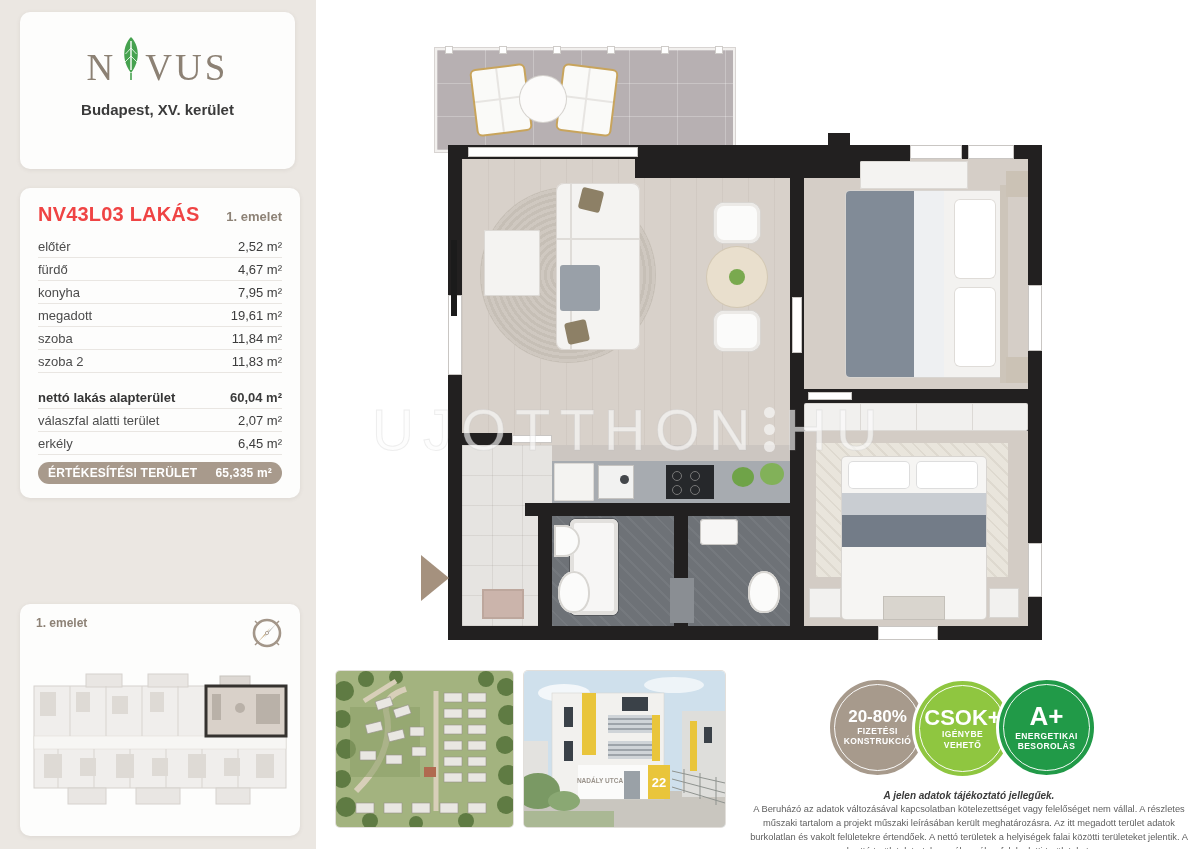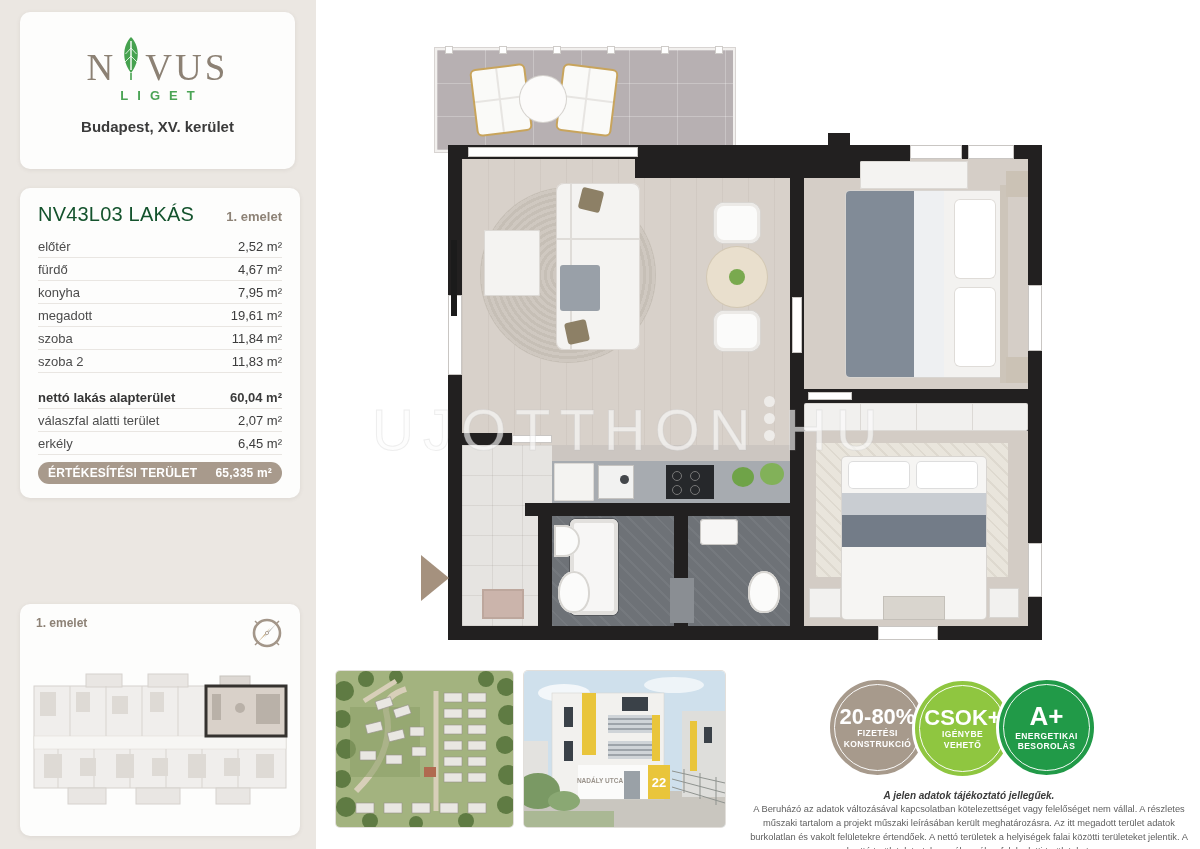--- a/index.html
+++ b/index.html
@@ -12,21 +12,21 @@
   .logo-card{left:20px;top:12px;width:275px;height:157px;text-align:center;}
   .brand-line{margin-top:24px;display:flex;justify-content:center;align-items:flex-end;
               font-family:"Liberation Serif",serif;font-size:37px;letter-spacing:3px;color:#8c8174;line-height:1;}
   .brand-line .leaf{margin:0 2px 0 3px;}
   .liget{margin-top:2px;font-size:13px;font-weight:700;letter-spacing:9px;color:#4ba455;text-indent:9px;}
   .loc{margin-top:15px;font-size:15px;font-weight:700;color:#3a3a3a;}
 
   
   .data-card{left:20px;top:188px;width:280px;padding:15px 18px 14px;box-sizing:border-box;}
   .dc-head{display:flex;justify-content:space-between;align-items:baseline;margin-bottom:9px;}
-  .dc-title{font-size:20px;font-weight:400;color:#14532d;letter-spacing:.2px;}
+  .dc-title{font-size:20px;font-weight:700;color:#ef4444;letter-spacing:.2px;}
   .dc-floor{font-size:13px;font-weight:700;color:#8d8276;}
   .row{display:flex;justify-content:space-between;font-size:13px;padding:3.5px 0;
        border-bottom:1px solid #e9e6e2;color:#4c4c4c;}
   .row .val{color:#3c3c3c;}
   .summary{margin-top:13px;}
   .row.bold{font-weight:700;color:#353535;}
   .pill{margin-top:7px;display:flex;justify-content:space-between;align-items:center;
         background:#a89a8c;border-radius:13px;padding:4px 10px;color:#fff;
         font-size:12px;font-weight:700;letter-spacing:.2px;}
 
@@ -63,41 +63,41 @@
     background:repeating-radial-gradient(circle at center,#cfc8c0 0 3px,#c6bfb6 3px 6px);}
   .sofa{background:#f4f3f1;border-radius:8px;box-shadow:inset 0 0 0 1px #ddd9d5;
     background-image:linear-gradient(#dfdcd8 0 0),linear-gradient(#dfdcd8 0 0);
     background-size:100% 2px,2px 100%;background-position:0 55px,14px 0;background-repeat:no-repeat;}
   .chair{background:#fbfbfa;border-radius:10px;box-shadow:inset 0 0 0 3px #eceae7,0 0 0 1px #d8d5d1;}
   .oval{border-radius:50% 50% 45% 45%;background:#fbfbfa;box-shadow:inset 0 0 0 2px #d8d6d2;}
 
   .entry-arrow{position:absolute;left:421px;top:555px;width:0;height:0;
     border-top:23px solid transparent;border-bottom:23px solid transparent;border-left:28px solid #a5917e;}
 
-  .watermark{position:absolute;left:372px;top:396px;display:flex;align-items:flex-start;z-index:5;
+  .watermark{position:absolute;left:372px;top:396px;display:flex;align-items:center;z-index:5;
     color:rgba(252,252,252,.62);-webkit-text-stroke:1px rgba(190,190,190,.25);
     font-size:58px;font-weight:200;letter-spacing:9px;font-family:"Liberation Sans",sans-serif;}
   .wm-dots{display:flex;flex-direction:column;gap:6px;margin:0 10px 0 4px;}
   .wm-dots i{width:11px;height:11px;border-radius:50%;background:rgba(252,252,252,.62);}
 
   
   .photo{position:absolute;top:671px;height:156px;border-radius:4px;overflow:hidden;box-shadow:0 0 0 1px #e2dfdb;}
   .photo.aerial{left:336px;width:177px;}
   .photo.building{left:524px;width:201px;}
 
   
   .badge{position:absolute;width:95px;height:95px;border-radius:50%;border:3px solid #fff;
     display:flex;flex-direction:column;justify-content:center;align-items:center;color:#fff;text-align:center;}
   .badge::before{content:"";position:absolute;inset:4px;border:1.5px solid rgba(255,255,255,.95);border-radius:50%;}
   .badge .big{font-weight:800;line-height:1.05;}
   .badge .sm{font-size:8.5px;font-weight:700;letter-spacing:.4px;line-height:1.25;}
   .badge.b1{left:827px;top:677px;background:#a79a8c;z-index:1;}
   .badge.b2{left:912px;top:678px;background:#8fc640;z-index:2;}
   .badge.b3{left:996px;top:677px;background:#219a48;z-index:3;}
-  .b1 .big{font-size:22px;text-align:center;}.b2 .big{font-size:22px;}.b3 .big{font-size:26px;}
+  .b1 .big{font-size:17px;text-align:center;}.b2 .big{font-size:22px;}.b3 .big{font-size:26px;}
 
   
   .disclaimer{position:absolute;left:740px;top:790px;width:458px;text-align:center;}
   .disc-title{font-size:10px;font-weight:800;color:#3b3b3b;margin-bottom:2px;font-style:italic;}
   .disc-body{font-size:9.3px;color:#5f5f5f;line-height:1.5;}
 </style>
 </head>
 <body>
 
 <div class="page">
@@ -112,21 +112,20 @@
           <line x1="12" y1="5" x2="12" y2="34" stroke="#fff" stroke-width="1.4"></line>
           <line x1="12" y1="12" x2="6.5" y2="18" stroke="#fff" stroke-width="0.8"></line>
           <line x1="12" y1="12" x2="17.5" y2="18" stroke="#fff" stroke-width="0.8"></line>
           <line x1="12" y1="20" x2="6" y2="26" stroke="#fff" stroke-width="0.8"></line>
           <line x1="12" y1="20" x2="18" y2="26" stroke="#fff" stroke-width="0.8"></line>
           <line x1="12" y1="37" x2="12" y2="44" stroke="#46a24f" stroke-width="1.6"></line>
         </svg>
       </span>
       <span>VUS</span>
     </div>
-    <div class="liget">LIGET</div>
     <div class="loc">Budapest, XV. kerület</div>
   </div>
 
   <div class="card data-card">
     <div class="dc-head">
       <span class="dc-title">NV43L03 LAKÁS</span>
       <span class="dc-floor">1. emelet</span>
     </div>
     <div class="row">
         <span>előtér</span>

